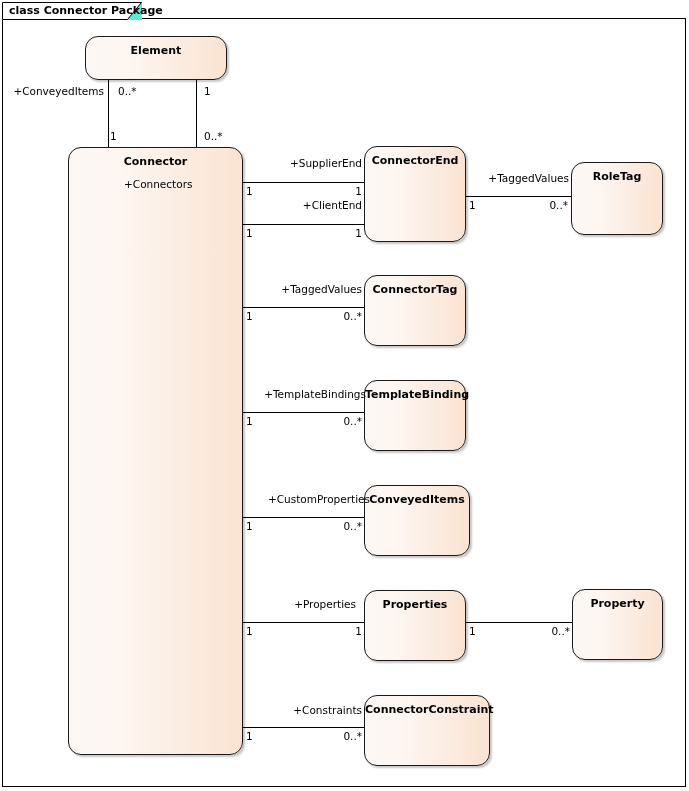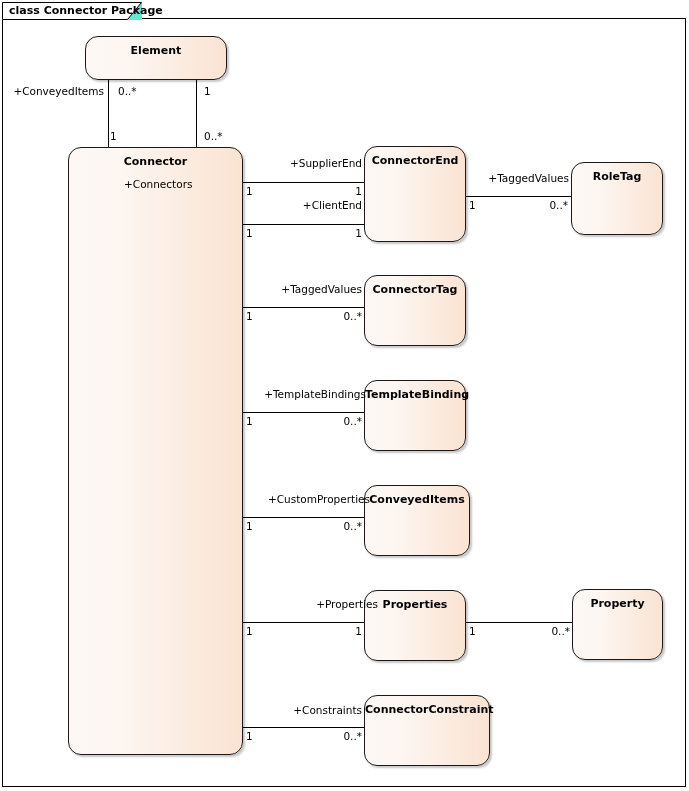--- a/index.html
+++ b/index.html
@@ -199,21 +199,21 @@
   <div class="lbl lbl-r" style="left:314px; top:310px; width:48px;">0..*</div>
 
   <div class="lbl lbl-r" style="left:248px; top:388px; width:118px;">+TemplateBindings</div>
   <div class="lbl lbl-l" style="left:246px; top:415px; width:20px;">1</div>
   <div class="lbl lbl-r" style="left:314px; top:415px; width:48px;">0..*</div>
 
   <div class="lbl lbl-r" style="left:252px; top:493px; width:118px;">+CustomProperties</div>
   <div class="lbl lbl-l" style="left:246px; top:520px; width:20px;">1</div>
   <div class="lbl lbl-r" style="left:314px; top:520px; width:48px;">0..*</div>
 
-  <div class="lbl lbl-r" style="left:260px; top:598px; width:118px;">+Properties</div>
+  <div class="lbl lbl-r" style="left:238px; top:598px; width:118px;">+Properties</div>
   <div class="lbl lbl-l" style="left:246px; top:625px; width:20px;">1</div>
   <div class="lbl lbl-r" style="left:322px; top:625px; width:40px;">1</div>
 
   <div class="lbl lbl-l" style="left:469px; top:625px; width:20px;">1</div>
   <div class="lbl lbl-r" style="left:522px; top:625px; width:48px;">0..*</div>
 
   <div class="lbl lbl-r" style="left:244px; top:704px; width:118px;">+Constraints</div>
   <div class="lbl lbl-l" style="left:246px; top:730px; width:20px;">1</div>
   <div class="lbl lbl-r" style="left:314px; top:730px; width:48px;">0..*</div>
 

